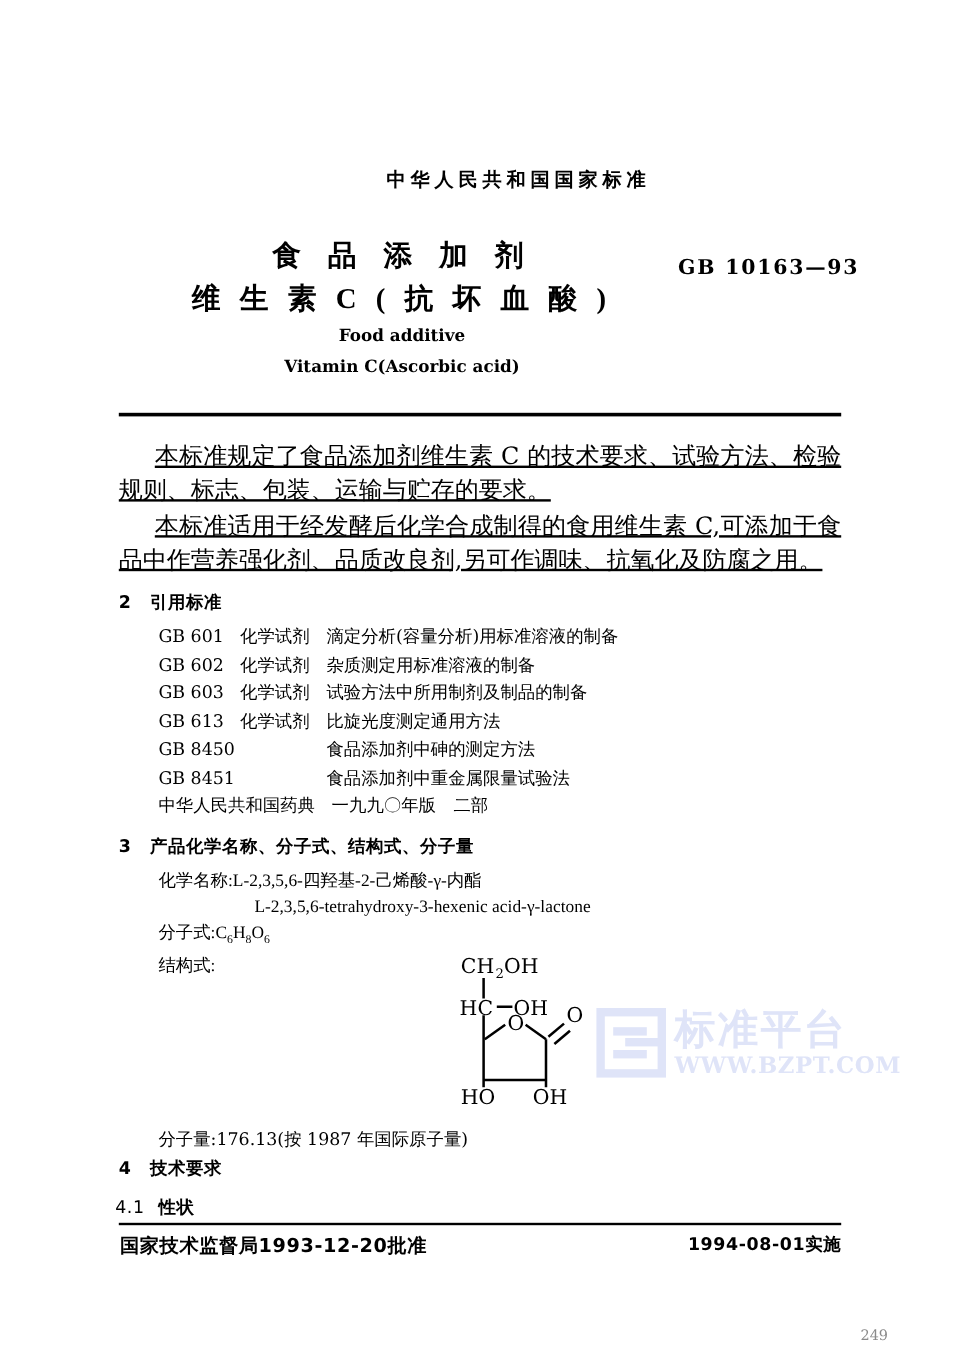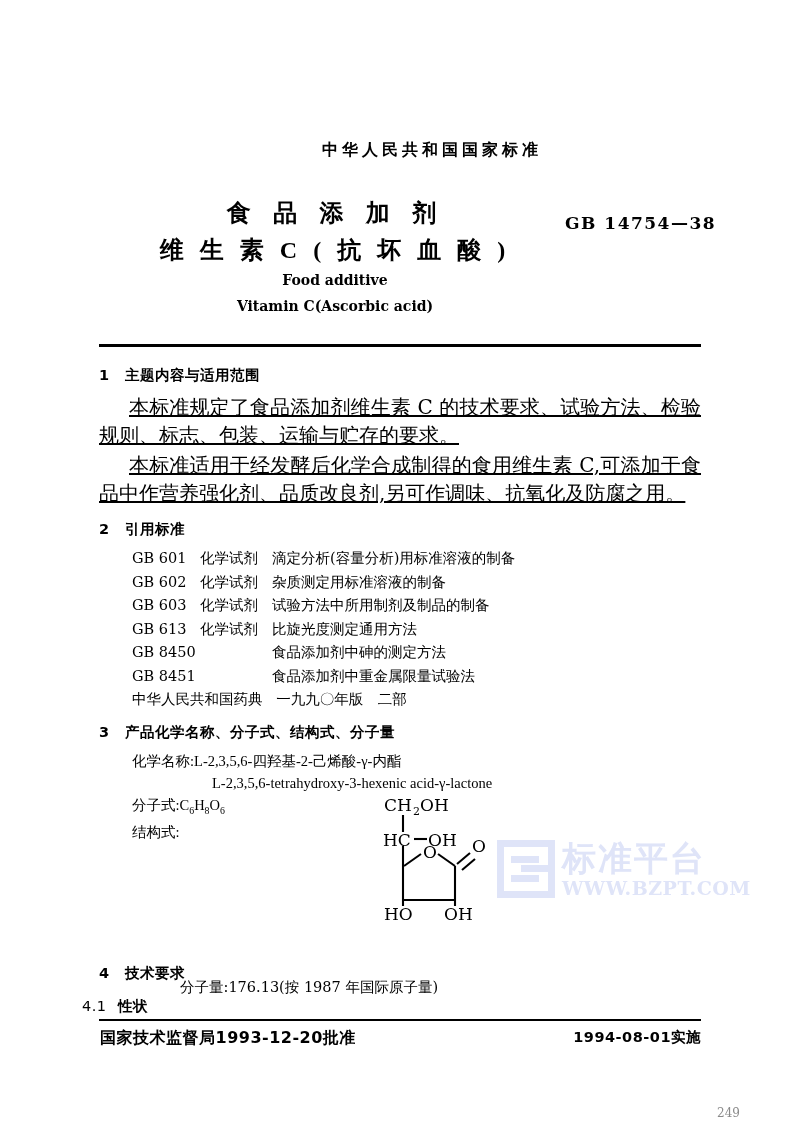--- a/index.html
+++ b/index.html
@@ -277,34 +277,31 @@
 
   <div class="content">
 
     <div class="national-title">中华人民共和国国家标准</div>
 
     <div class="doc-title">
       <div class="line1">食 品 添 加 剂</div>
       <div class="line2">维 生 素 C ( 抗 坏 血 酸 )</div>
     </div>
 
-    <div class="std-number">GB 14754—38</div>
+    <div class="std-number">GB 10163—93</div>
 
     <div class="en-title">
       <div class="en1">Food additive</div>
       <div class="en2">Vitamin C(Ascorbic acid)</div>
     </div>
 
     <div class="rule-top"></div>
 
     <div class="body-area">
 
-      <div class="sec-head">
-        <span class="num">1</span><span>主题内容与适用范围</span>
-      </div>
       <p class="para">本标准规定了食品添加剂维生素 C 的技术要求、试验方法、检验规则、标志、包装、运输与贮存的要求。</p>
       <p class="para">本标准适用于经发酵后化学合成制得的食用维生素 C,可添加于食品中作营养强化剂、品质改良剂,另可作调味、抗氧化及防腐之用。</p>
 
       <div class="gap-s"></div>
 
       <div class="sec-head">
         <span class="num">2</span><span>引用标准</span>
       </div>
       <ul class="ref-list">
         <li><span class="ref-code">GB 601</span><span class="ref-mid">化学试剂</span><span>滴定分析(容量分析)用标准溶液的制备</span></li>
@@ -362,31 +359,31 @@
           <text x="17" y="50">HC</text>
           <text x="62" y="50">OH</text>
           <text x="57" y="62">O</text>
           <text x="106" y="56">O</text>
           <text x="18" y="124">HO</text>
           <text x="78" y="124">OH</text>
         </g>
       </svg>
     </div>
 
-    <div style="position:absolute; left:132px; top:978px; width:560px;margin-left:48px;">
+    <div style="position:absolute; left:132px; top:940px; width:560px;">
       <div style="font-family:&quot;DejaVu Serif&quot;,&quot;Liberation Serif&quot;,serif; font-size:14.5px;">分子量:176.13(按 1987 年国际原子量)</div>
     </div>
 
     <div style="position:absolute; left:99px; top:963px;">
       <span class="sec-head" style="display:inline-block; margin:0;">
         <span class="num">4</span><span>技术要求</span>
       </span>
     </div>
 
-    <div style="position:absolute; left:82px; top:996px;">
+    <div style="position:absolute; left:96px; top:996px;">
       <span class="sec-head" style="display:inline-block; margin:0; font-weight:normal;">
         <span class="num" style="width:36px;">4.1</span><span style="font-weight:bold;">性状</span>
       </span>
     </div>
 
     <div class="rule-bottom"></div>
 
     <div class="footer-left">国家技术监督局1993-12-20批准</div>
     <div class="footer-right">1994-08-01实施</div>
     <div class="page-number">249</div>

